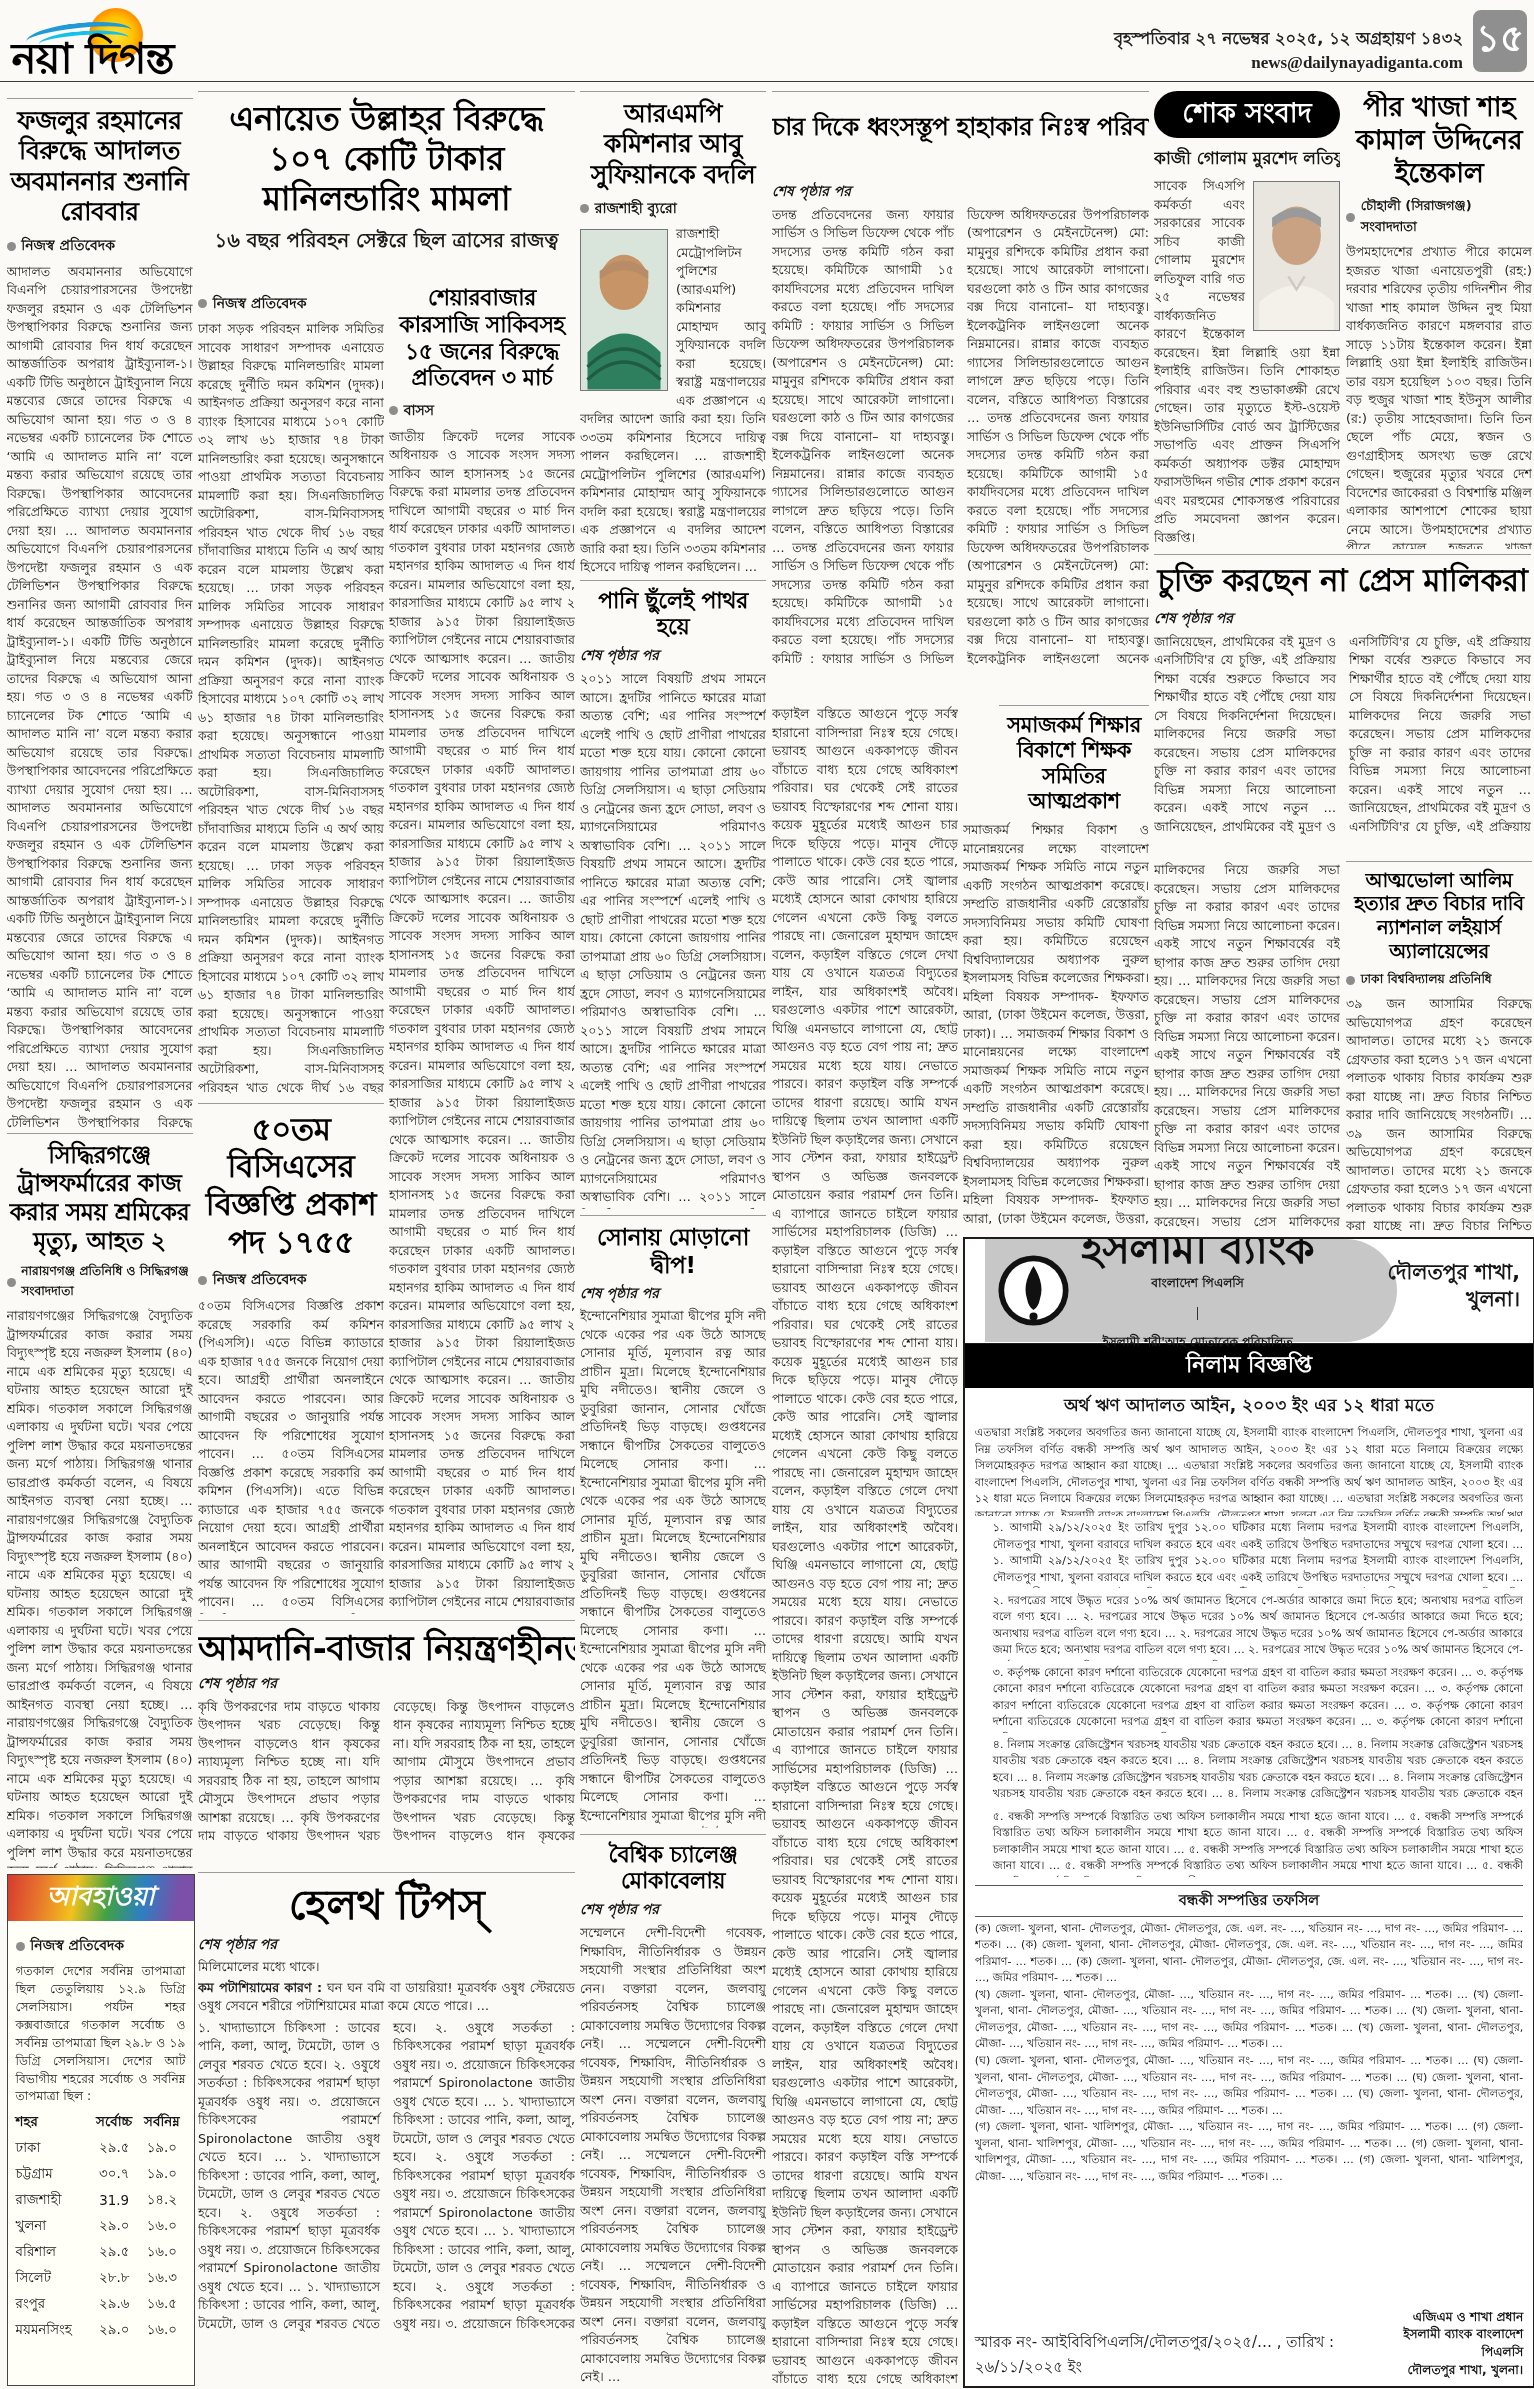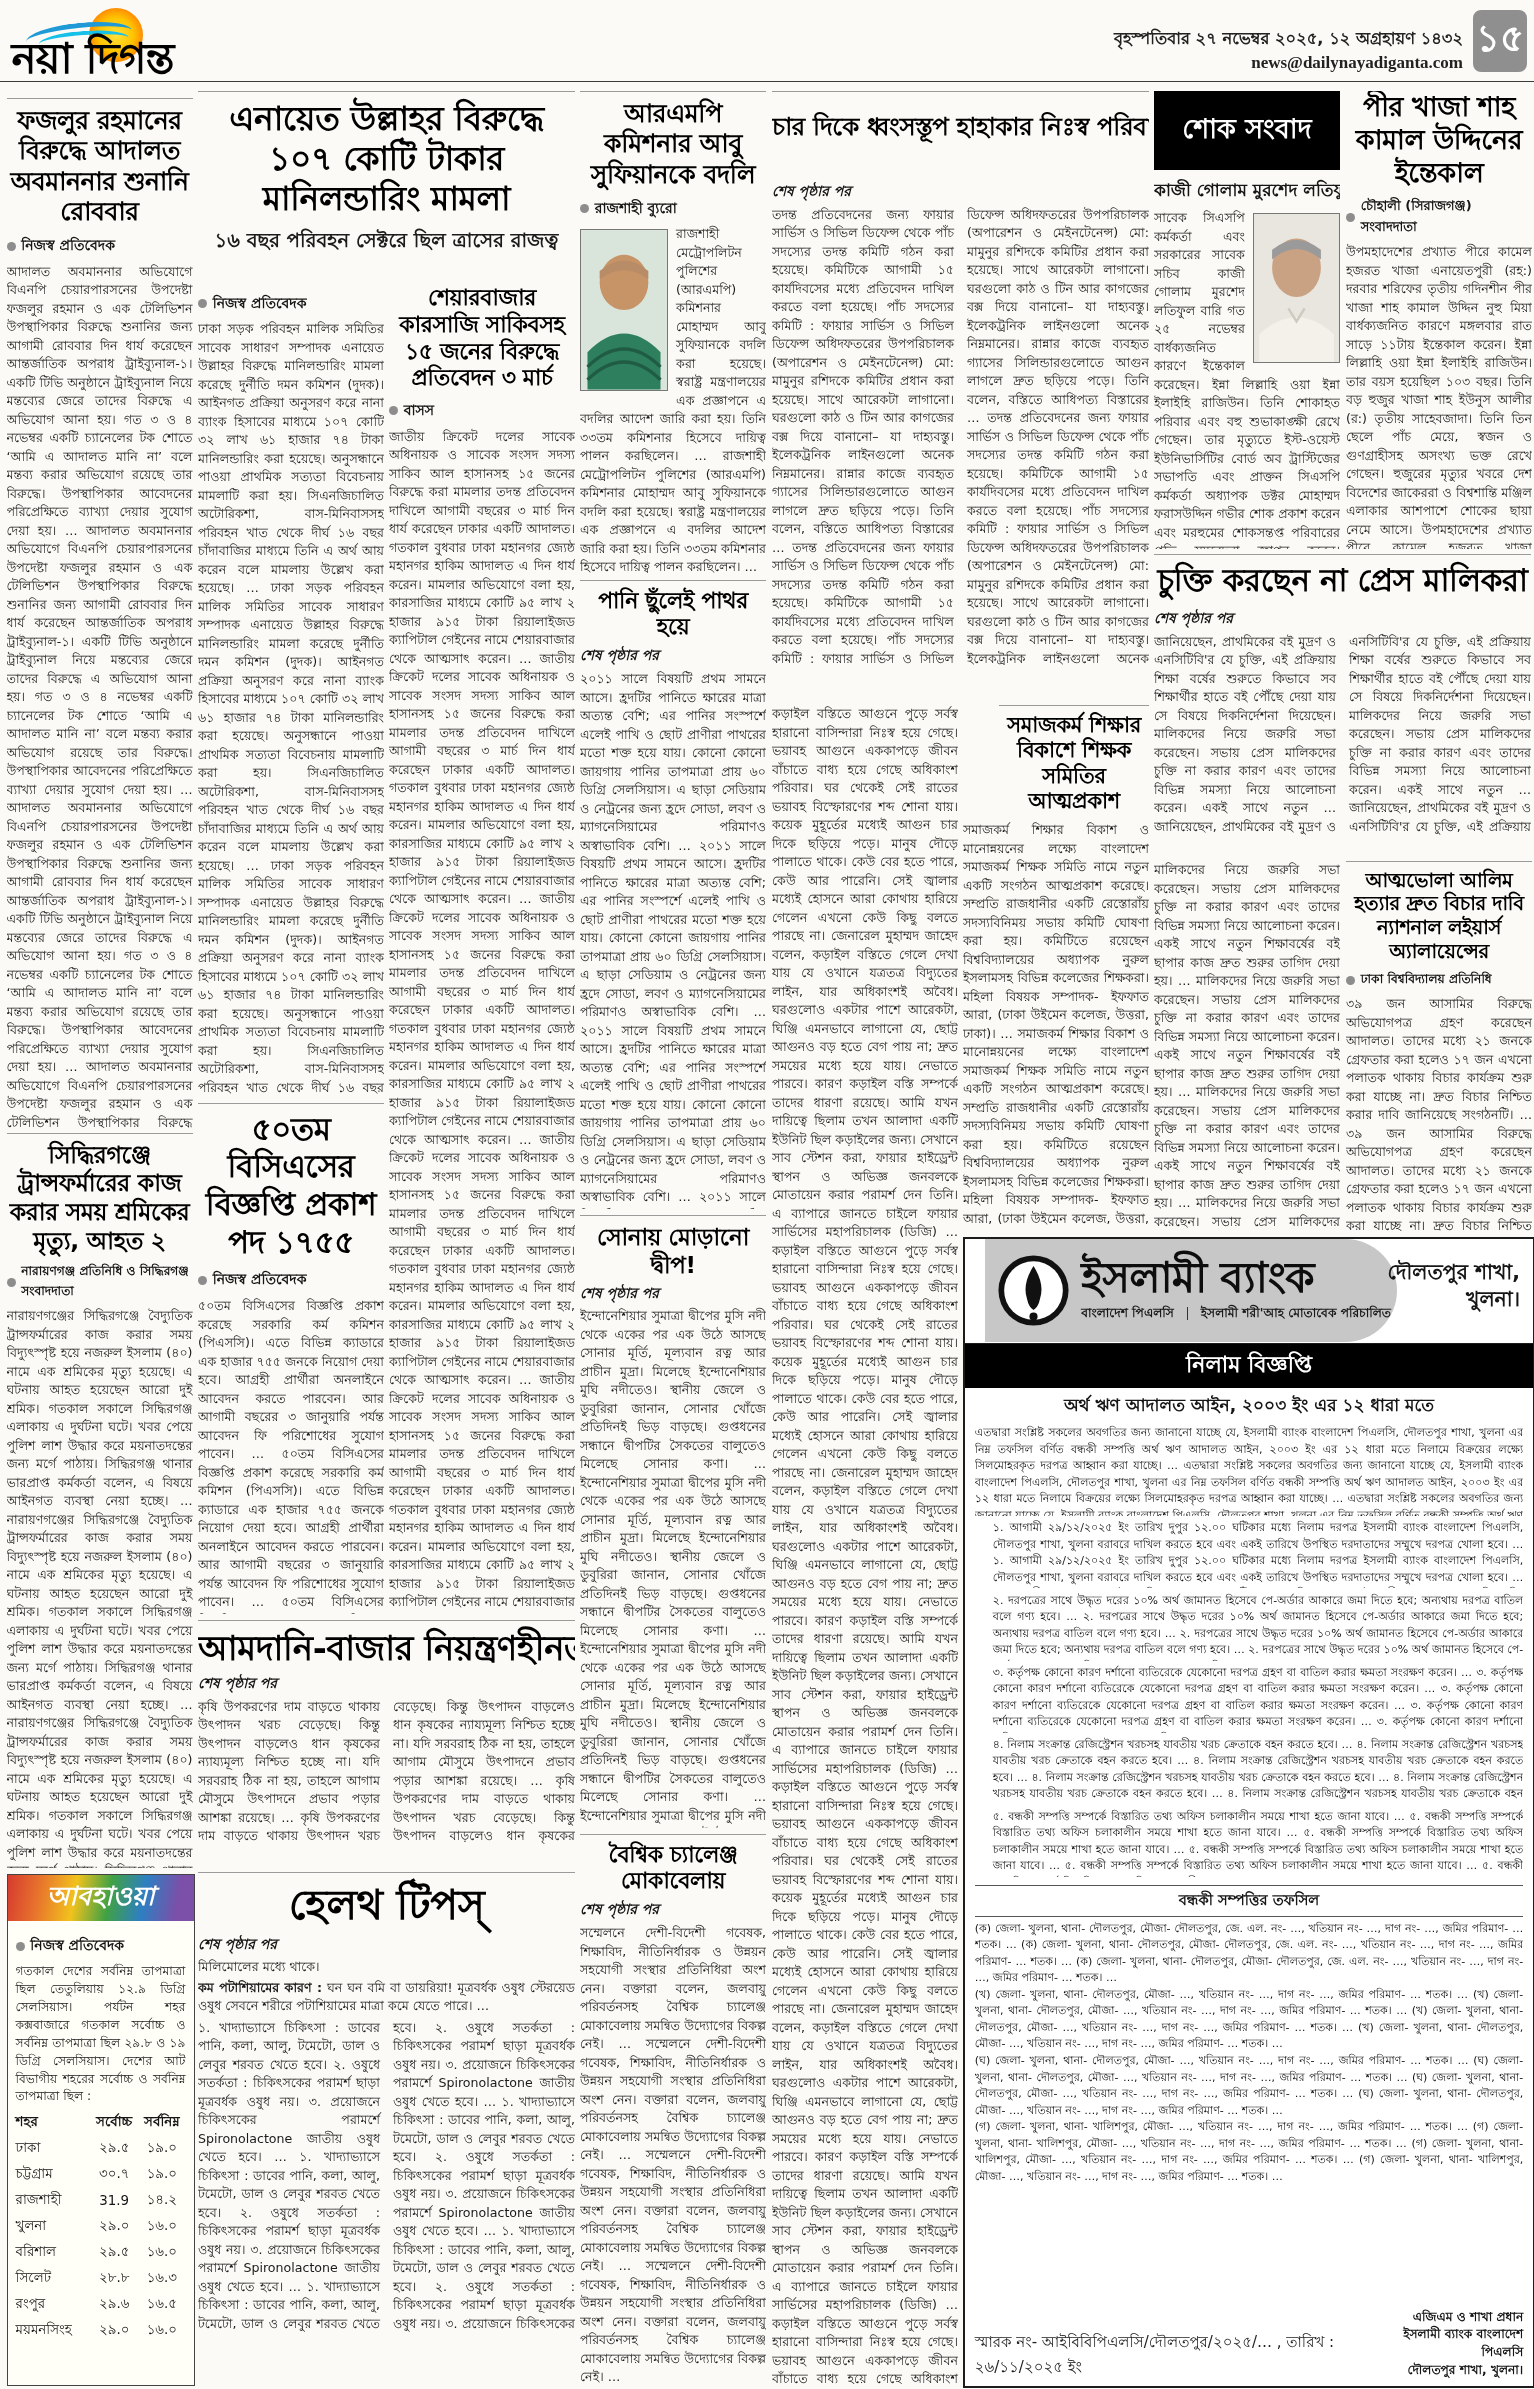--- a/index.html
+++ b/index.html
@@ -24,39 +24,39 @@
   .hl1{white-space:nowrap;}
   .sub{font-weight:bold;color:#1c1c1c;text-align:center;}
   .by{display:flex;align-items:center;gap:5.7px;font-weight:bold;font-size:14px;margin:6.5px 0 4.9px 0;}
   .dot{width:9px;height:9px;border-radius:50%;background:#8d8d8d;flex:0 0 auto;}
   .body{font-size:12.6px;line-height:1.47;text-align:justify;color:#1b1b1b;}
   .cols2{column-count:2;column-gap:13px;}
   .cont{font-weight:bold;font-style:italic;font-size:14px;margin:3.3px 0 1.6px 0;}
   .photo{float:left;margin:3.3px 8.1px 3.3px 0;border:0.8px solid #777;background:#dfe8e2;}
   .photo-r{float:right;margin:3.3px 0 3.3px 8.1px;}
   
-  .shok-band{background:#000;color:#fff;font-size:27px;font-weight:bold;text-align:center;padding:17px 0;margin-bottom:6.5px;}
+  .shok-band{background:#000;color:#fff;font-size:27px;font-weight:bold;text-align:center;padding:1px 0;margin-bottom:6.5px;border-radius:27px;}
   .shok-name{font-weight:bold;font-size:17px;text-align:center;margin-bottom:4.9px;white-space:nowrap;}
   
   .weather{border:1.6px solid #444;background:#fffef7;}
   .weather-band{height:46px;display:flex;align-items:center;justify-content:center;color:#fff;font-size:26px;font-weight:bold;font-style:italic;
     background:linear-gradient(100deg,#d63a2f 0%,#e8762c 18%,#f2c21d 36%,#41a144 54%,#2d7fc2 72%,#7c4fa8 90%);}
   .weather-inner{padding:6.5px 8.1px;}
   .wt{width:100%;font-size:13.4px;border-collapse:collapse;margin-top:3.3px;}
   .wt td{padding:2px 0;}
   .wt .hd td{font-weight:bold;}
   .wt td.n{text-align:center;}
   
   .ad{border:2.4px solid #1c1c1c;background:#fff;}
   .ad-head{position:relative;height:104px;background:#fff;border-bottom:1.6px solid #1c1c1c;}
   .ad-head-gray{position:absolute;left:0;top:0;width:401px;height:103px;background:#c7c7c7;border-radius:0 57px 57px 0;display:flex;align-items:center;padding-left:11.4px;margin-left:20px;}
   .ad-logo{width:75px;height:75px;flex:0 0 auto;}
   .ad-bank{margin-left:9.8px;}
   .ad-bank-name{font-size:42px;font-weight:bold;color:#0d0d0d;letter-spacing:-0.8px;line-height:1;}
-  .ad-bank-sub{font-size:12.2px;font-weight:bold;color:#1a1a1a;margin-top:4.9px;display:flex;gap:13px;align-items:center;}
+  .ad-bank-sub{font-size:12.2px;font-weight:bold;color:#1a1a1a;margin-top:4.9px;display:flex;gap:13px;align-items:center;flex-direction:column;}
   .ad-bank-sub .sep{border-left:1.2px solid #333;height:13px;}
   .ad-branch{position:absolute;right:13px;top:19.5px;text-align:right;font-size:20.4px;font-weight:bold;line-height:1.35;}
   .ad-titlebar{background:#000;color:#fff;text-align:center;font-size:22px;font-weight:bold;padding:3.3px 0;}
   .ad-subtitle{text-align:center;font-weight:bold;font-size:17px;padding:4.9px 0 1.6px 0;}
   .ad-body{padding:3.3px 9.8px 0 9.8px;}
   .adp{font-size:11px;line-height:1.5;text-align:justify;color:#111;}
   .ad-intro{height:91px;overflow:hidden;}
   .ad-item{height:68px;overflow:hidden;margin-top:4.1px;text-indent:0;padding-left:18px;position:relative;}
   .ad-sched-title{text-align:center;font-weight:bold;font-size:14.7px;margin:8.1px 0 1.6px 0;border-top:0.8px solid #555;border-bottom:0.8px solid #555;padding:2.4px 0;}
   .ad-sched{height:62px;overflow:hidden;margin-top:4.1px;}

